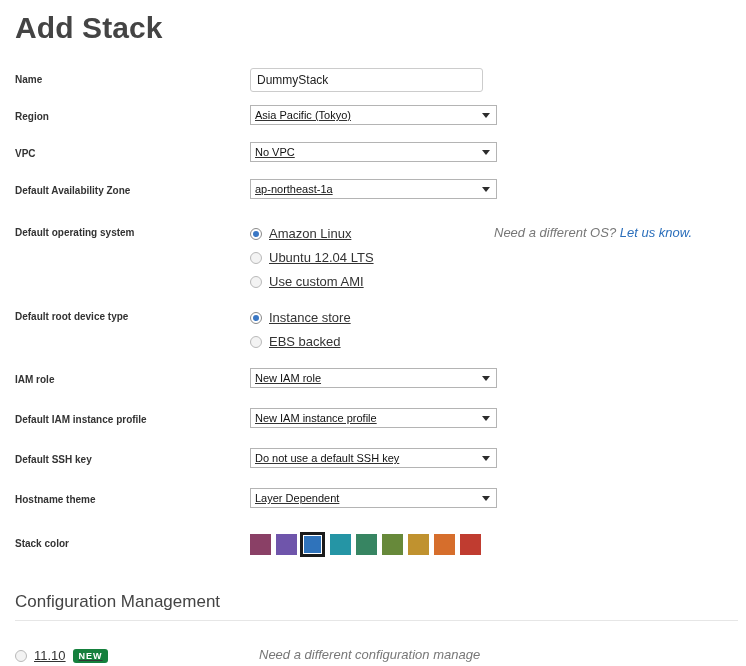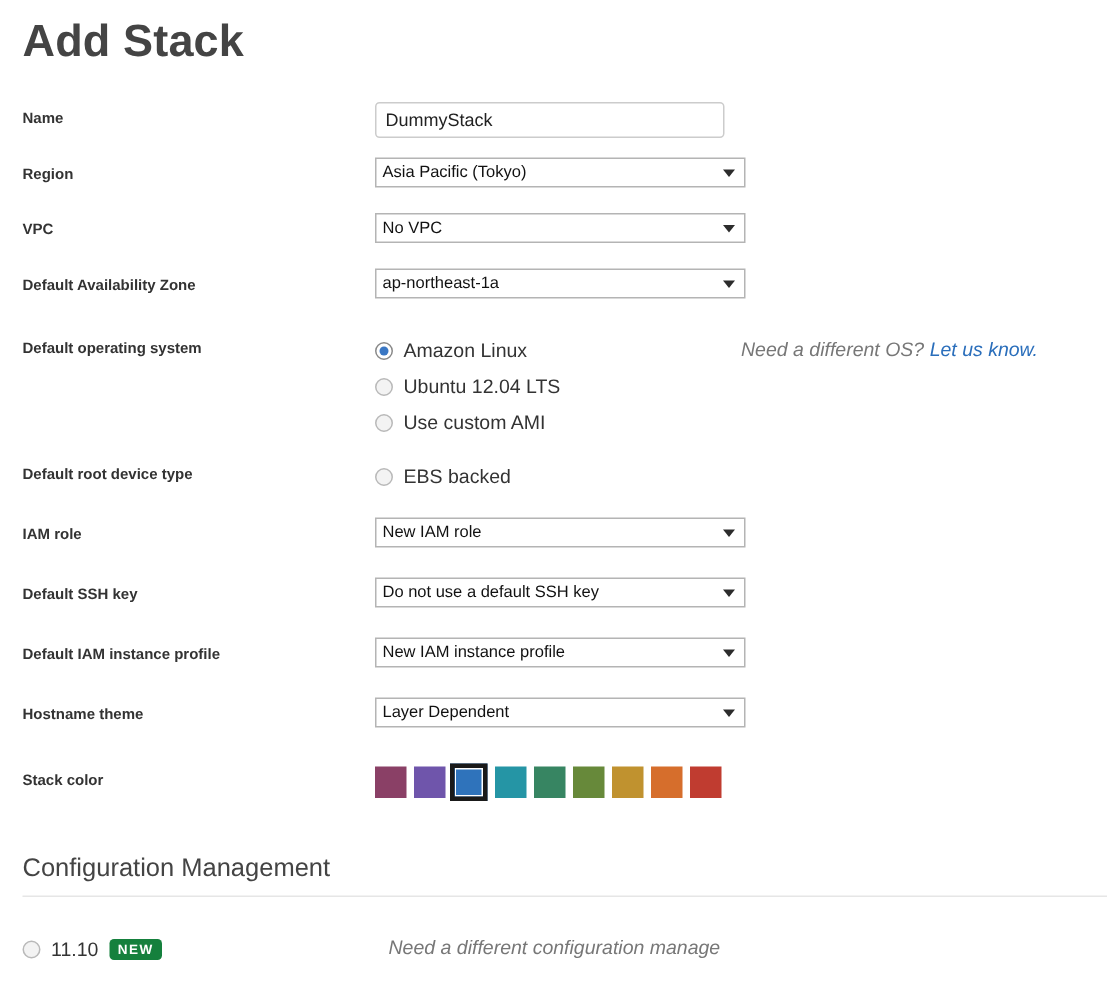--- a/index.html
+++ b/index.html
@@ -45,20 +45,21 @@
     flex: 0 0 235px;
     font-size: 10px;
     font-weight: bold;
     color: #333333;
     line-height: 16px;
     padding-top: 4px;
   }
   .control-cell {
     flex: 0 0 235px;
     width: 235px;
+    text-decoration: underline;
   }
   .note-cell {
     flex: 1 1 auto;
     font-size: 13px;
     font-style: italic;
     color: #777777;
     white-space: nowrap;
     overflow: hidden;
     padding-top: 4px;
     padding-left: 9px;
@@ -254,54 +255,58 @@
       </div>
       <div class="note-cell">
         <span>Need a different OS? </span><a class="note-link" href="#">Let us know.</a>
       </div>
     </div>
 
     <div class="row" style="margin-top:11px;">
       <div class="label-cell">Default root device type</div>
       <div class="control-cell radio-group">
         <div class="radio-item">
+          <span class="radio checked"></span>
+          <span class="radio-label">Instance store</span>
+        </div>
+        <div class="radio-item">
           <span class="radio"></span>
           <span class="radio-label">EBS backed</span>
         </div>
       </div>
       <div class="note-cell"></div>
     </div>
 
     <div class="row" style="margin-top:14px;">
       <div class="label-cell">IAM role</div>
       <div class="control-cell">
         <div class="select-box">
           <span>New IAM role</span>
           <span class="select-arrow"></span>
         </div>
       </div>
       <div class="note-cell"></div>
     </div>
 
     <div class="row" style="margin-top:14px;">
+      <div class="label-cell">Default IAM instance profile</div>
+      <div class="control-cell">
+        <div class="select-box">
+          <span>New IAM instance profile</span>
+          <span class="select-arrow"></span>
+        </div>
+      </div>
+      <div class="note-cell"></div>
+    </div>
+
+    <div class="row" style="margin-top:14px;">
       <div class="label-cell">Default SSH key</div>
       <div class="control-cell">
         <div class="select-box">
           <span>Do not use a default SSH key</span>
-          <span class="select-arrow"></span>
-        </div>
-      </div>
-      <div class="note-cell"></div>
-    </div>
-
-    <div class="row" style="margin-top:14px;">
-      <div class="label-cell">Default IAM instance profile</div>
-      <div class="control-cell">
-        <div class="select-box">
-          <span>New IAM instance profile</span>
           <span class="select-arrow"></span>
         </div>
       </div>
       <div class="note-cell"></div>
     </div>
 
     <div class="row" style="margin-top:14px;">
       <div class="label-cell">Hostname theme</div>
       <div class="control-cell">
         <div class="select-box">

